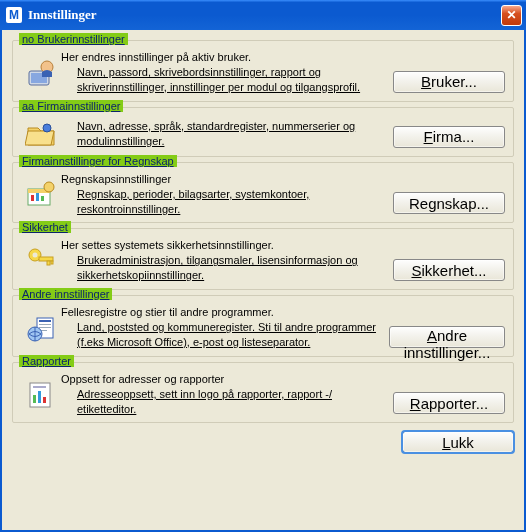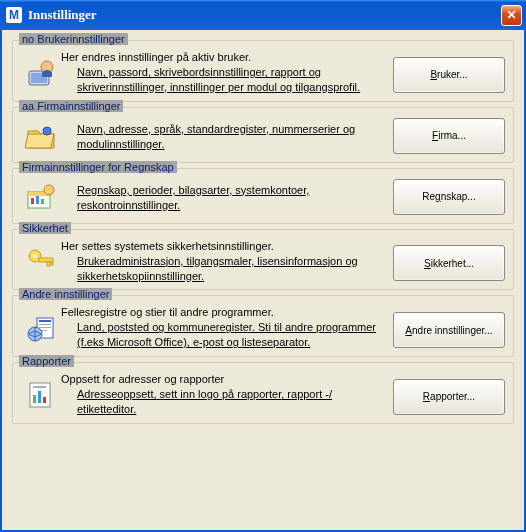--- a/index.html
+++ b/index.html
@@ -60,24 +60,25 @@
     border: 1px solid #d0ccb8;
     border-radius: 2px;
     margin-top: 5px;
     padding: 10px 8px 6px 8px;
   }
   .group:first-child { margin-top: 6px; }
   .group-label {
     position: absolute;
     top: -8px;
     left: 6px;
-    background: #a3a3a3;
+    background: #84cc16;
     padding: 0 3px;
     color: #0a246a;
     font-size: 11px;
+    text-decoration: underline;
   }
   .row {
     display: flex;
     align-items: center;
   }
   .iconcell {
     width: 40px;
     flex-shrink: 0;
     display: flex;
     justify-content: center;
@@ -100,26 +101,26 @@
     width: 116px;
     flex-shrink: 0;
     display: flex;
     align-items: flex-end;
     justify-content: flex-end;
     align-self: flex-end;
     padding-bottom: 2px;
   }
   .xp-btn {
     min-width: 112px;
-    height: 36px;
+    height: 22px;
     background: linear-gradient(to bottom, #fefefe 0%, #f3f2ec 45%, #e9e6d8 100%);
     border: 1px solid #888;
     border-radius: 3px;
     font-family: Tahoma, Arial, sans-serif;
-    font-size: 10px;
+    font-size: 15px;
     padding: 0 8px;
     cursor: pointer;
     box-shadow: inset 0 0 0 1px rgba(255,255,255,0.5);
   }
   .xp-btn.default {
     outline: 2px solid #4a90e2;
     outline-offset: -1px;
     border-color: #3668a6;
   }
   .xp-btn .ul { text-decoration: underline; }
@@ -191,20 +192,21 @@
         <svg class="ico" viewBox="0 0 32 32">
           <rect x="3" y="10" width="22" height="16" fill="#fff" stroke="#6a6"></rect>
           <rect x="3" y="10" width="22" height="4" fill="#f4d26a"></rect>
           <rect x="6" y="16" width="3" height="6" fill="#d33"></rect>
           <rect x="11" y="14" width="3" height="8" fill="#39d"></rect>
           <rect x="16" y="17" width="3" height="5" fill="#5b5"></rect>
           <circle cx="24" cy="8" r="5" fill="#f4d26a" stroke="#b88a20"></circle>
         </svg>
       </div>
       <div class="textcell">
+        <div class="heading">Regnskapsinnstillinger</div>
         <div class="desc">Regnskap, perioder, bilagsarter, systemkontoer, reskontroinnstillinger.</div>
       </div>
       <div class="btncell">
         <button class="xp-btn"><span>Re</span><span class="ul">g</span><span>nskap...</span></button>
       </div>
     </div>
   </fieldset>
 
   <fieldset class="group">
     <div class="group-label">Sikkerhet</div>
@@ -267,14 +269,17 @@
       <div class="textcell">
         <div class="heading">Oppsett for adresser og rapporter</div>
         <div class="desc">Adresseoppsett, sett inn logo på rapporter, rapport -/ etiketteditor.</div>
       </div>
       <div class="btncell">
         <button class="xp-btn"><span class="ul">R</span><span>apporter...</span></button>
       </div>
     </div>
   </fieldset>
 
+  <div class="footer">
+    <button class="xp-btn default"><span class="ul">L</span><span>ukk</span></button>
+  </div>
 
 </div>
 
 </body></html>

